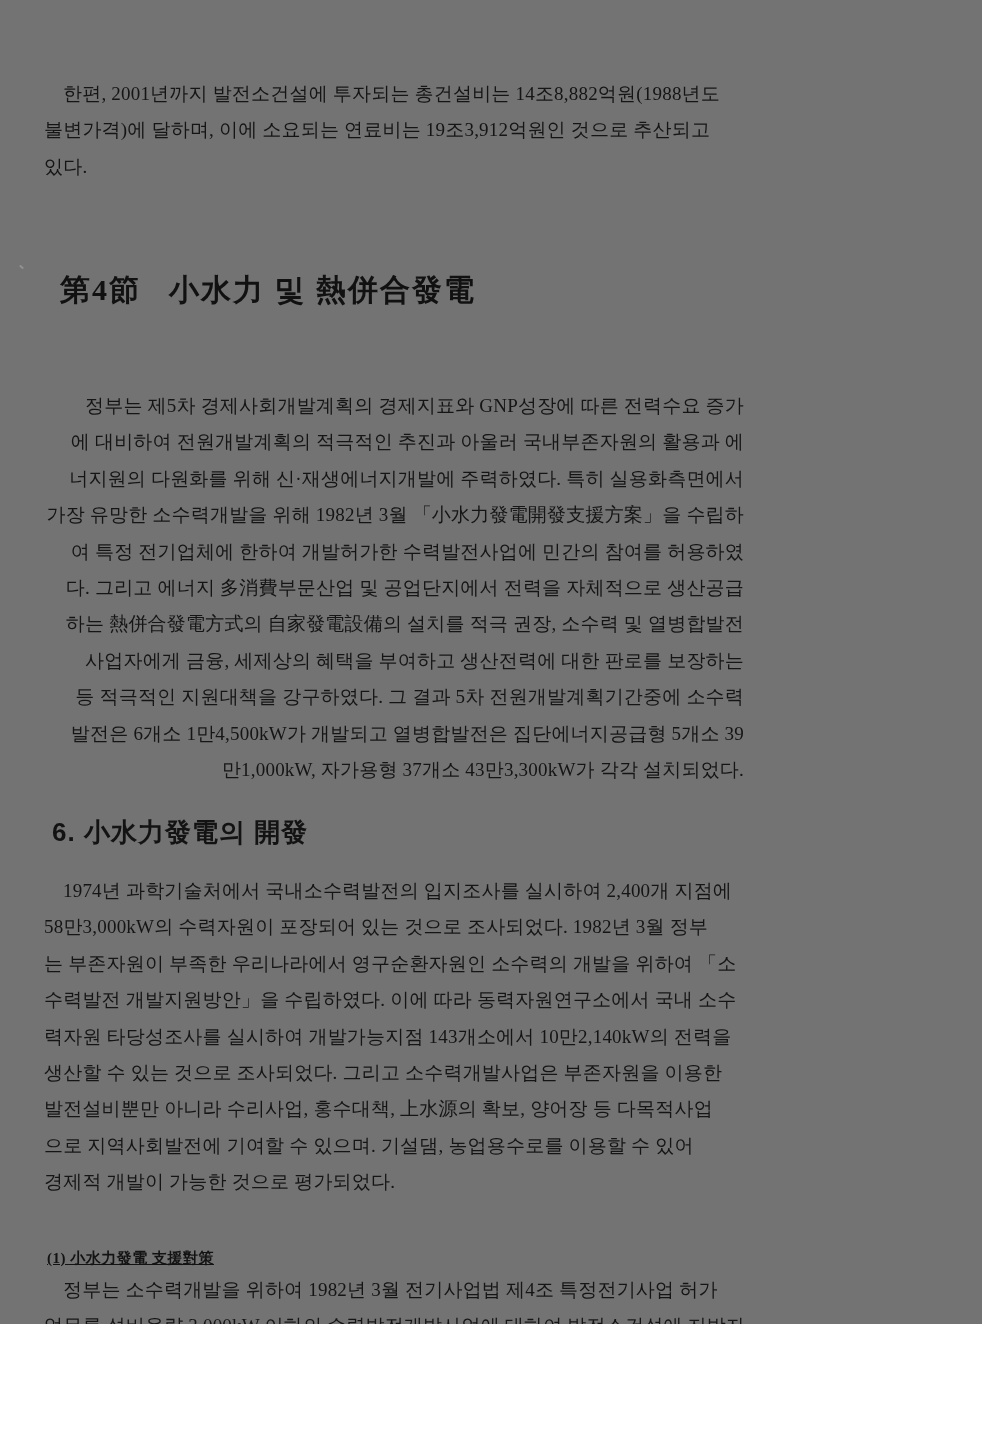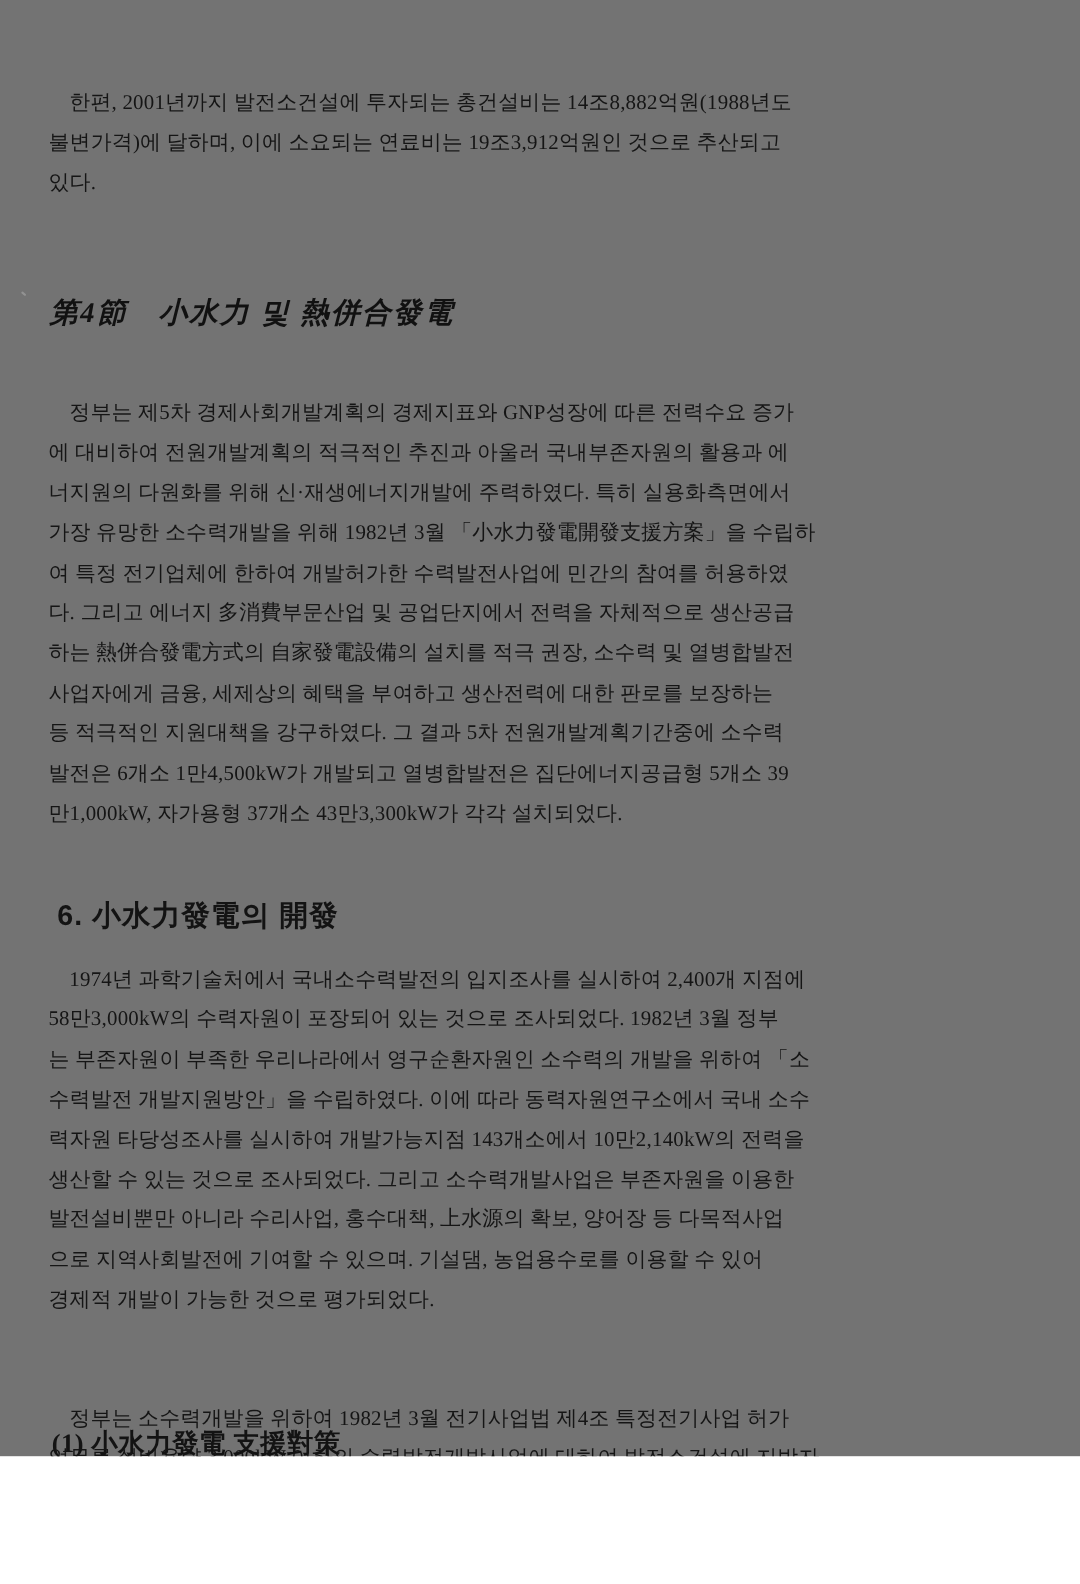--- a/index.html
+++ b/index.html
@@ -22,52 +22,52 @@
     width: 700px;
     font-size: 19px;
     line-height: 36.4px;
     letter-spacing: 0.2px;
     white-space: pre;
     text-indent: 19px;
     color: #151515;
   }
   .section-heading {
     position: absolute;
-    left: 45px;
+    left: 60px;
     top: 250px;
-    font-size: 26px;
+    font-size: 30px;
     font-weight: 600;
     letter-spacing: 2px;
     color: #111111;
     white-space: nowrap;
-    font-style: italic;
   }
   .section-heading .section-number {
     margin-right: 28px;
   }
   .subsection-heading {
     position: absolute;
     left: 52px;
     top: 793px;
     font-family: "Liberation Sans", "DejaVu Sans", sans-serif;
     font-size: 26px;
     font-weight: 600;
     letter-spacing: 1px;
     color: #131313;
     white-space: nowrap;
   }
   .subsubsection-heading {
     position: absolute;
     left: 47px;
-    top: 1272px;
-    font-size: 24px;
+    top: 1234px;
+    font-size: 15px;
     font-weight: 700;
     letter-spacing: 0.5px;
     color: #131313;
     white-space: nowrap;
+    text-decoration: underline;
   }
   .page-number {
     position: absolute;
     left: 630px;
     top: 1357px;
     width: 100px;
     text-align: right;
     font-family: Liberation Serif, serif;
     font-size: 21px;
     letter-spacing: 1.5px;
@@ -78,21 +78,21 @@
     left: 19px;
     top: 266px;
     width: 5px;
     height: 2px;
     background: #9a9a9a;
     transform: rotate(40deg);
     border-radius: 1px;
     opacity: 0.8;
   }
   #para1 { top: 76px; }
-  #para2 { top: 358px; }
+  #para2 { top: 388px; text-align: right; }
   #para3 { top: 873px; }
   #para4 { top: 1272px; }
 </style>
 </head>
 <body>
 
 <div class="page">
 
   <div class="scan-speck"></div>
 

